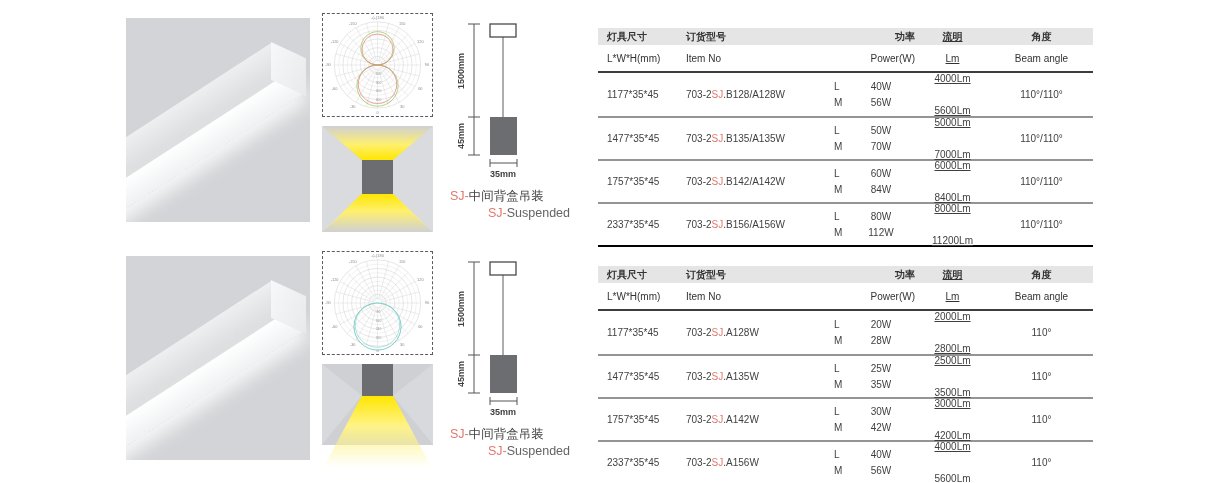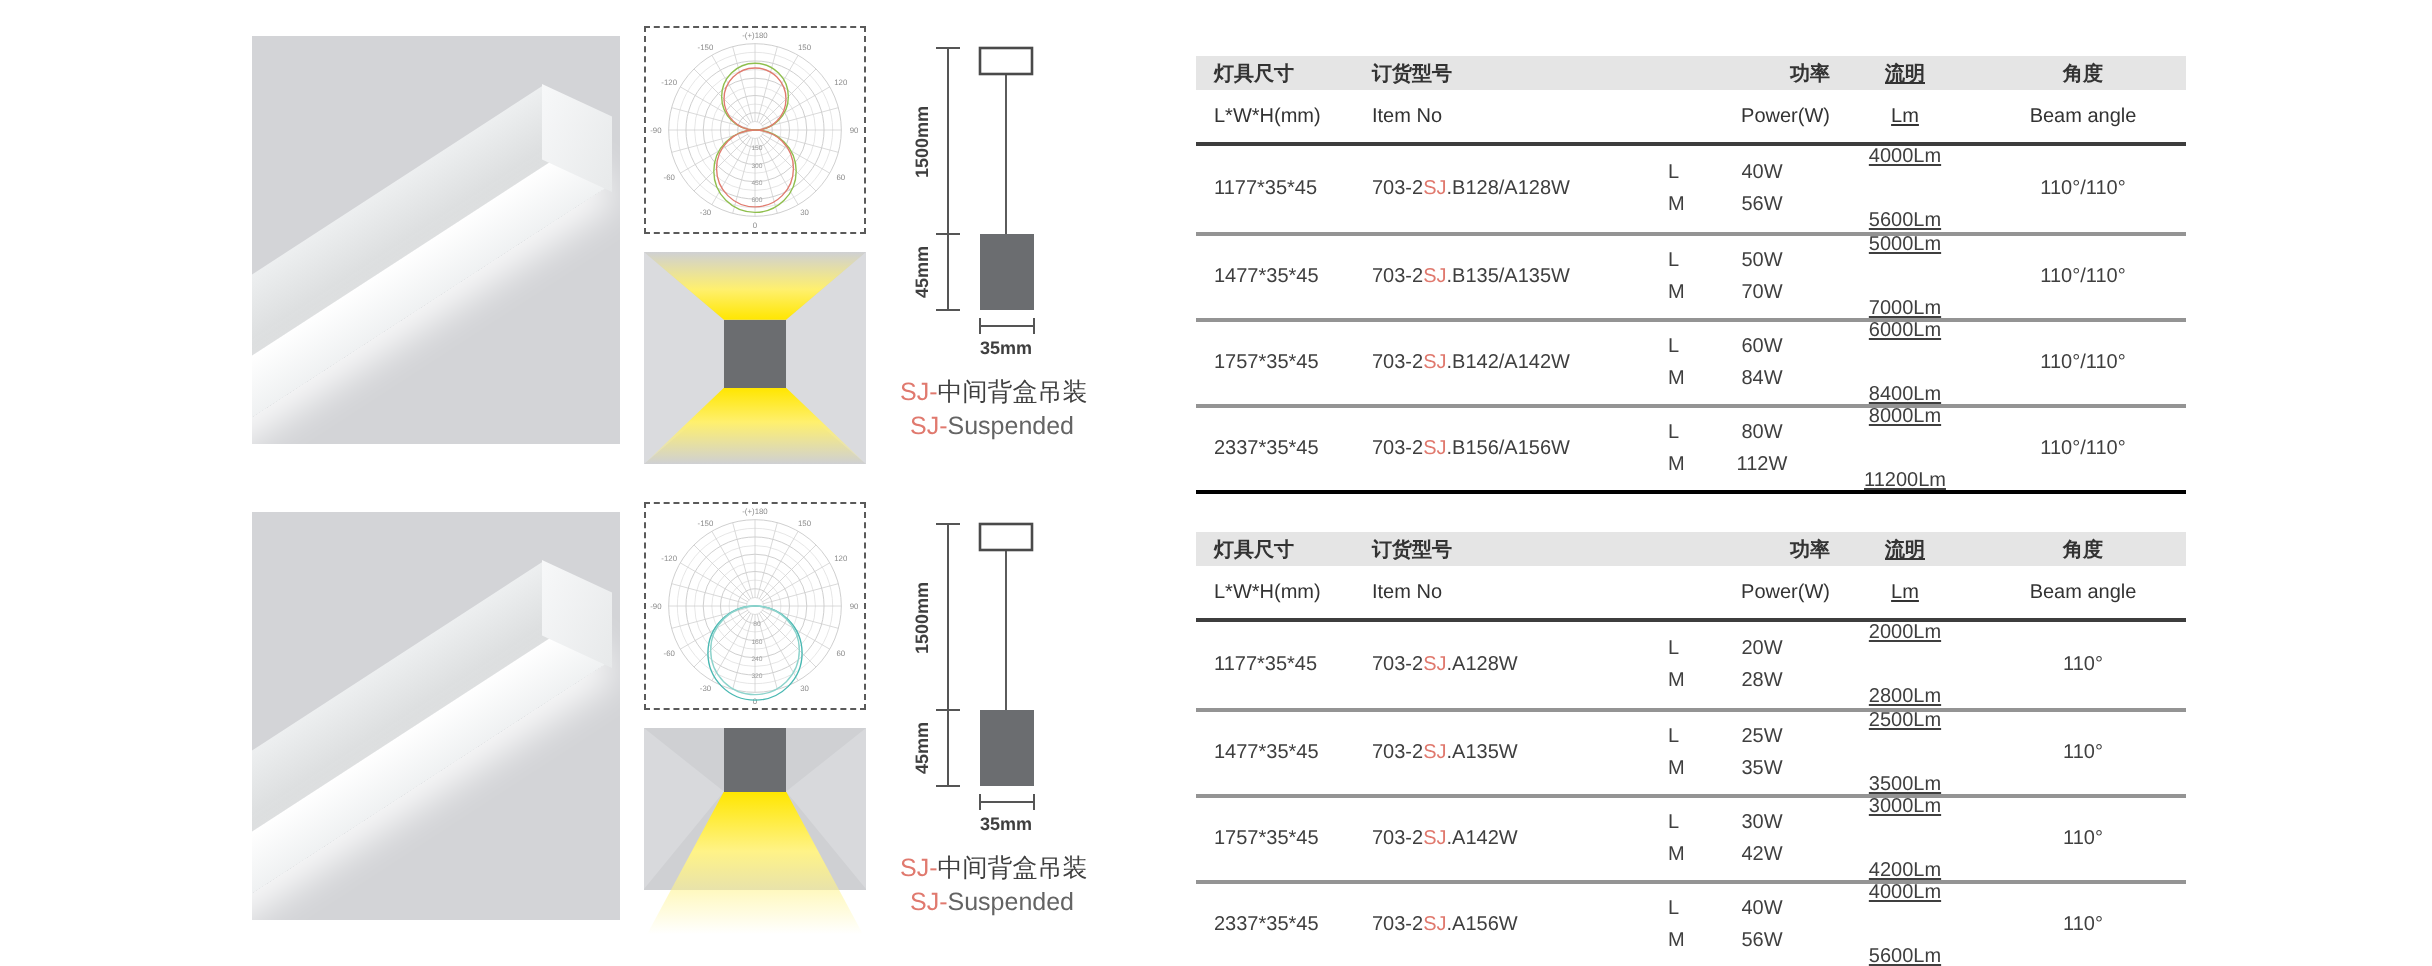--- a/index.html
+++ b/index.html
@@ -46,21 +46,21 @@
   .fix-sq { position:absolute; left:36%; top:32%; width:28%; height:32%; background:#6b6d70; }
   .fix-top { position:absolute; left:36%; top:0; width:28%; height:30%; background:#6b6d70; }
 
   
   .dims { position:absolute; left:450px; top:10px; width:104px; height:164px; }
   .dims svg { width:100%; height:100%; display:block; }
   .dim-label { font-size:9px; font-weight:bold; fill:#3f3f3f; }
 
   
   .mount { position:absolute; left:450px; top:178px; width:140px; font-size:12.5px; line-height:17px; }
-  .mount .m2 { padding-left:5px; color:#646464; }
+  .mount .m2 { padding-left:5px; color:#646464;margin-left:33px; }
   .accent { color:#e0796e; }
 
   
   .spec-table { position:absolute; left:598px; top:18px; width:495px; font-size:10px; }
   .thead-zh, .thead-en, .trow { display:flex; align-items:center; }
   .thead-zh { background:#e5e5e5; height:17px; font-weight:bold; color:#333; }
   .thead-en { height:28px; color:#333; border-bottom:2px solid #3d3d3d; }
   .trow { height:43px; }
   .trow + .trow { border-top:2px solid #949494;justify-content:flex-end; }
   .tbody { border-bottom:2px solid #000000; }

